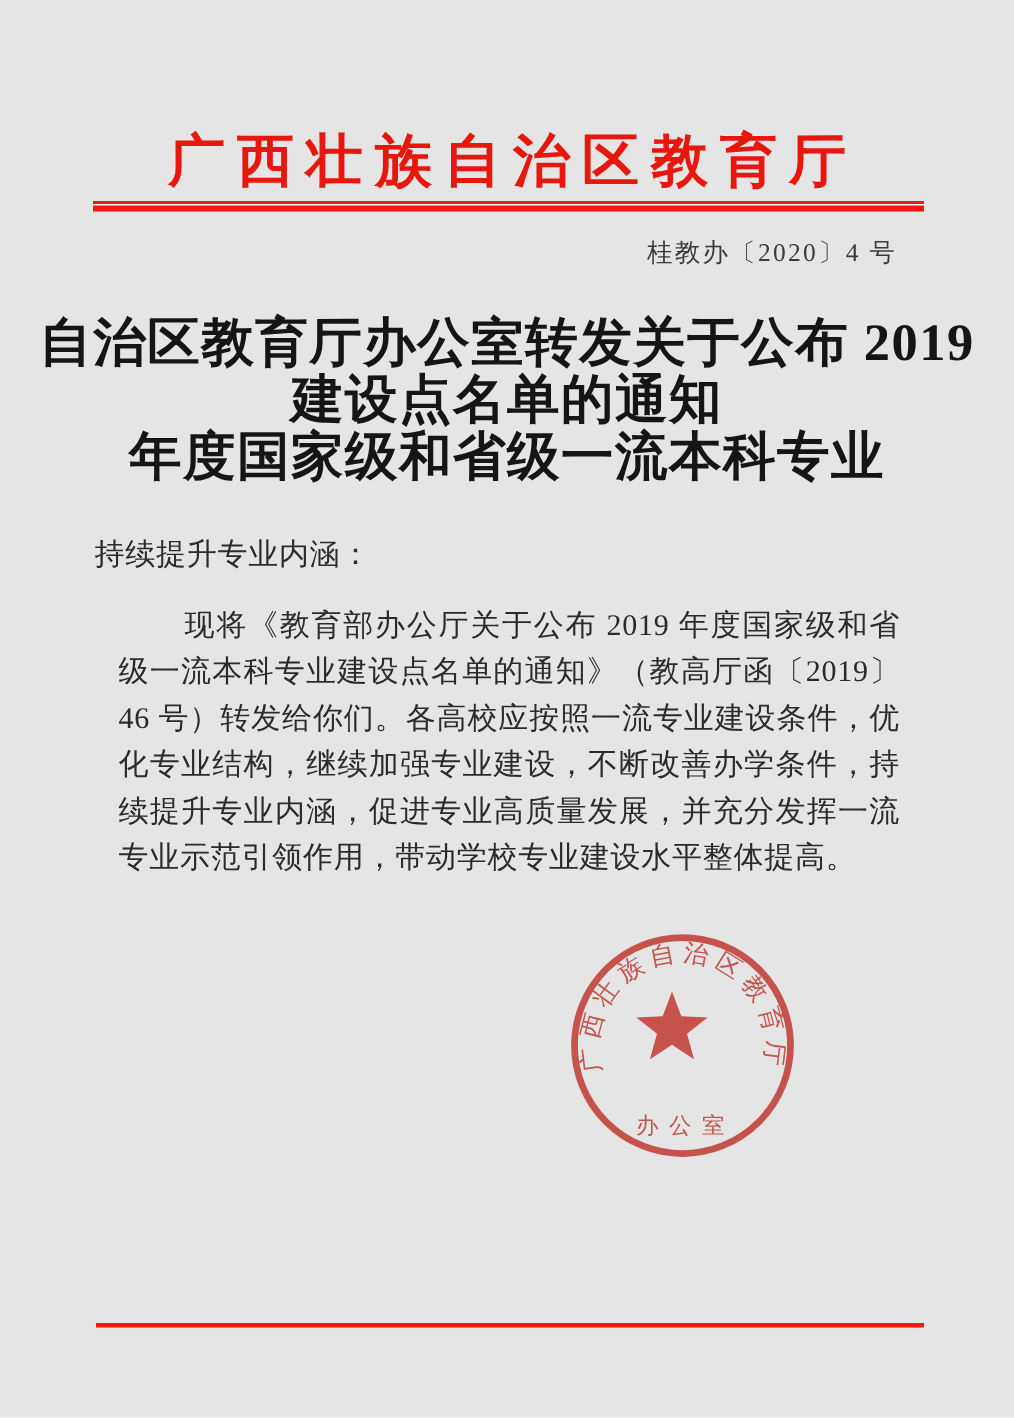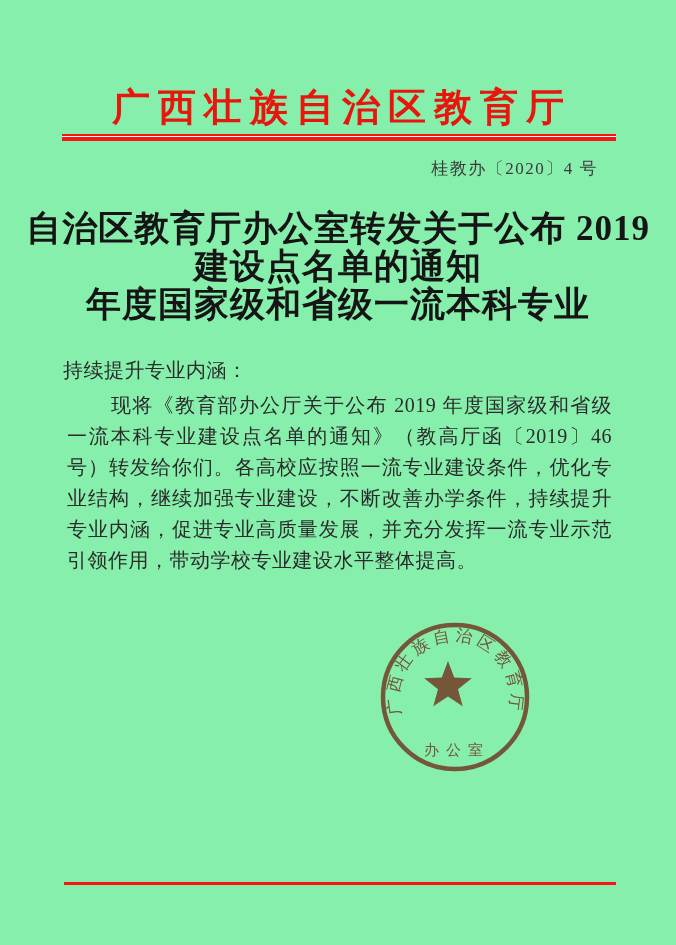--- a/index.html
+++ b/index.html
@@ -1,20 +1,20 @@
 <!DOCTYPE html>
 <html><head>
 <meta charset="utf-8">
 <style>
   html, body { margin: 0; padding: 0; background: #ffffff; }
   .page {
     position: relative;
     width: 676px; height: 945px;
     margin: 0 auto;
-    background: #86efac;
+    background: #e5e5e5;
     overflow: hidden;
     font-family: "Liberation Serif", "DejaVu Serif", serif;
   }
   .agency {
     position: absolute; top: 82px; left: 0; right: 0;
     text-align: center;
     font-size: 38px; font-weight: bold;
     color: #e8170e;
     letter-spacing: 8px; text-indent: 8px;
     white-space: nowrap;
@@ -34,21 +34,21 @@
     font-size: 35px; font-weight: bold; color: #151515;
     line-height: 38px; letter-spacing: 1px;
   }
   .body-block {
     position: absolute; top: 355px; left: 63px; width: 553px;
     font-size: 20px; color: #2b2b2b; line-height: 31px;
     letter-spacing: 0.5px;
   }
   .salutation { text-align: left; }
   .para {
-    margin: 4px; text-indent: 2.2em;
+    margin: 16px; text-indent: 2.2em;
     text-align: justify; text-justify: inter-ideograph;
   }
   .sign-block {
     position: absolute; top: 673px; right: 99px; width: 246px;
     font-size: 20px; color: #2b2b2b; text-align: center;
     z-index: 2; line-height: 23px;
   }
   .sign-block .date { margin-top: 12px; letter-spacing: 1px; }
   .seal {
     position: absolute; left: 380px; top: 622px;

